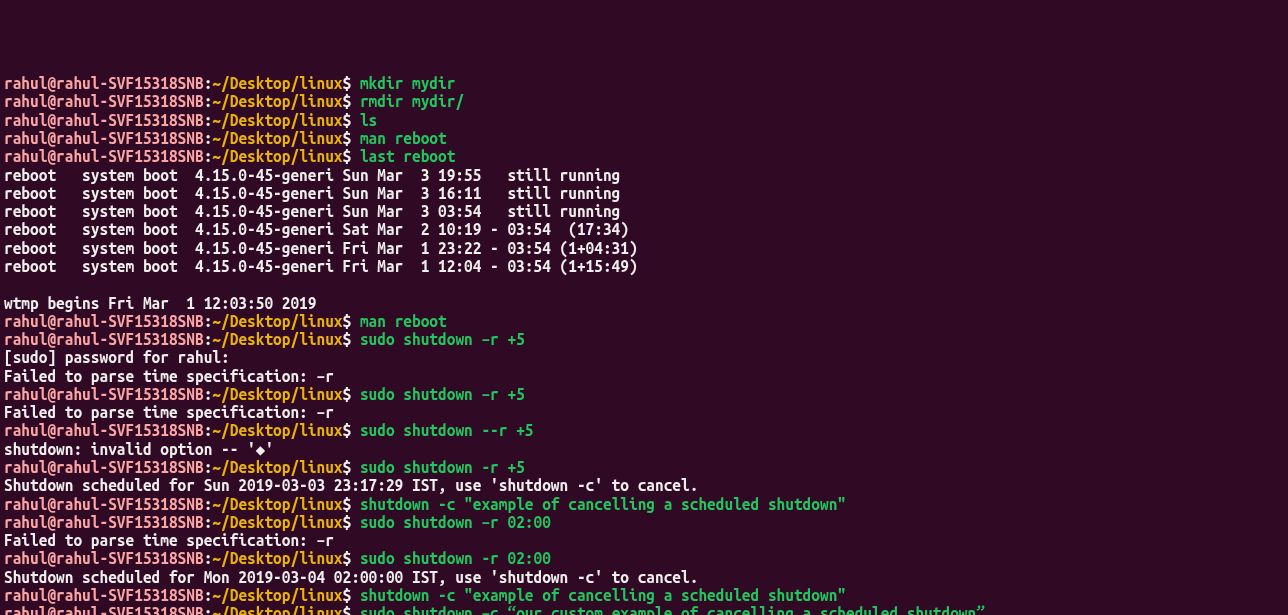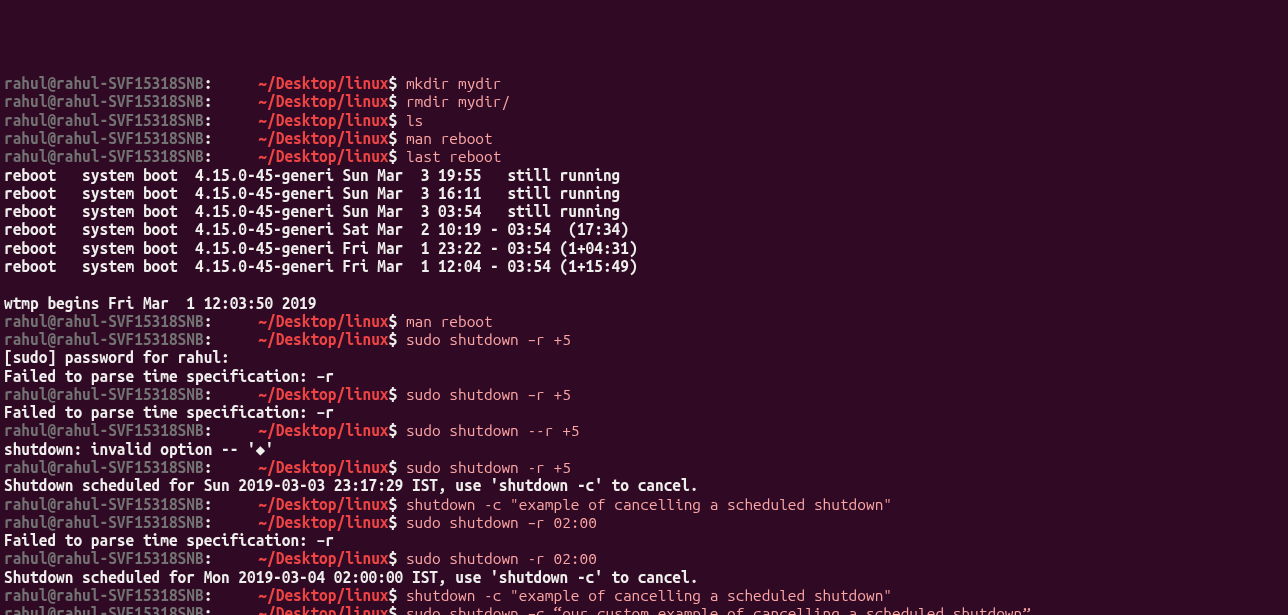--- a/index.html
+++ b/index.html
@@ -9,25 +9,25 @@
       font-family: 'Ubuntu Mono', 'DejaVu Sans Mono', 'Courier New', monospace;
       font-size: 15.5px;
       line-height: 1.18;
       padding: 2px 4px;
       white-space: pre;
       width: 1288px;
       height: 615px;
       overflow: hidden;
       font-weight: bold;
     }
-    .user { color: #737373; }
+    .user { color: #fca5a5; }
     .colon { color: #eeeeec; }
-    .path { color: #ef4444; margin-left: 46px; }
+    .path { color: #eab308; }
     .dollar { color: #eeeeec; }
-    .cmd { color: #fca5a5; font-weight: normal; }
+    .cmd { color: #22c55e; font-weight: bold; }
     .out { color: #eeeeec; font-weight: bold; }
     .line { display: block; }
   </style>
 </head>
 <body>
 
 
 
 <div id="terminal"><div class="line"><span><span class="user">rahul@rahul-SVF15318SNB</span><span class="colon">:</span><span class="path">~/Desktop/linux</span><span class="dollar">$ </span></span><span class="cmd">mkdir mydir</span></div><div class="line"><span><span class="user">rahul@rahul-SVF15318SNB</span><span class="colon">:</span><span class="path">~/Desktop/linux</span><span class="dollar">$ </span></span><span class="cmd">rmdir mydir/</span></div><div class="line"><span><span class="user">rahul@rahul-SVF15318SNB</span><span class="colon">:</span><span class="path">~/Desktop/linux</span><span class="dollar">$ </span></span><span class="cmd">ls</span></div><div class="line"><span><span class="user">rahul@rahul-SVF15318SNB</span><span class="colon">:</span><span class="path">~/Desktop/linux</span><span class="dollar">$ </span></span><span class="cmd">man reboot</span></div><div class="line"><span><span class="user">rahul@rahul-SVF15318SNB</span><span class="colon">:</span><span class="path">~/Desktop/linux</span><span class="dollar">$ </span></span><span class="cmd">last reboot</span></div><div class="line"><span class="out">reboot   system boot  4.15.0-45-generi Sun Mar  3 19:55   still running</span></div><div class="line"><span class="out">reboot   system boot  4.15.0-45-generi Sun Mar  3 16:11   still running</span></div><div class="line"><span class="out">reboot   system boot  4.15.0-45-generi Sun Mar  3 03:54   still running</span></div><div class="line"><span class="out">reboot   system boot  4.15.0-45-generi Sat Mar  2 10:19 - 03:54  (17:34)</span></div><div class="line"><span class="out">reboot   system boot  4.15.0-45-generi Fri Mar  1 23:22 - 03:54 (1+04:31)</span></div><div class="line"><span class="out">reboot   system boot  4.15.0-45-generi Fri Mar  1 12:04 - 03:54 (1+15:49)</span></div><div class="line">&nbsp;</div><div class="line"><span class="out">wtmp begins Fri Mar  1 12:03:50 2019</span></div><div class="line"><span><span class="user">rahul@rahul-SVF15318SNB</span><span class="colon">:</span><span class="path">~/Desktop/linux</span><span class="dollar">$ </span></span><span class="cmd">man reboot</span></div><div class="line"><span><span class="user">rahul@rahul-SVF15318SNB</span><span class="colon">:</span><span class="path">~/Desktop/linux</span><span class="dollar">$ </span></span><span class="cmd">sudo shutdown –r +5</span></div><div class="line"><span class="out">[sudo] password for rahul: </span></div><div class="line"><span class="out">Failed to parse time specification: –r</span></div><div class="line"><span><span class="user">rahul@rahul-SVF15318SNB</span><span class="colon">:</span><span class="path">~/Desktop/linux</span><span class="dollar">$ </span></span><span class="cmd">sudo shutdown –r +5</span></div><div class="line"><span class="out">Failed to parse time specification: –r</span></div><div class="line"><span><span class="user">rahul@rahul-SVF15318SNB</span><span class="colon">:</span><span class="path">~/Desktop/linux</span><span class="dollar">$ </span></span><span class="cmd">sudo shutdown --r +5</span></div><div class="line"><span class="out">shutdown: invalid option -- '◆'</span></div><div class="line"><span><span class="user">rahul@rahul-SVF15318SNB</span><span class="colon">:</span><span class="path">~/Desktop/linux</span><span class="dollar">$ </span></span><span class="cmd">sudo shutdown -r +5</span></div><div class="line"><span class="out">Shutdown scheduled for Sun 2019-03-03 23:17:29 IST, use 'shutdown -c' to cancel.</span></div><div class="line"><span><span class="user">rahul@rahul-SVF15318SNB</span><span class="colon">:</span><span class="path">~/Desktop/linux</span><span class="dollar">$ </span></span><span class="cmd">shutdown -c "example of cancelling a scheduled shutdown"</span></div><div class="line"><span><span class="user">rahul@rahul-SVF15318SNB</span><span class="colon">:</span><span class="path">~/Desktop/linux</span><span class="dollar">$ </span></span><span class="cmd">sudo shutdown –r 02:00</span></div><div class="line"><span class="out">Failed to parse time specification: –r</span></div><div class="line"><span><span class="user">rahul@rahul-SVF15318SNB</span><span class="colon">:</span><span class="path">~/Desktop/linux</span><span class="dollar">$ </span></span><span class="cmd">sudo shutdown -r 02:00</span></div><div class="line"><span class="out">Shutdown scheduled for Mon 2019-03-04 02:00:00 IST, use 'shutdown -c' to cancel.</span></div><div class="line"><span><span class="user">rahul@rahul-SVF15318SNB</span><span class="colon">:</span><span class="path">~/Desktop/linux</span><span class="dollar">$ </span></span><span class="cmd">shutdown -c "example of cancelling a scheduled shutdown"</span></div><div class="line"><span><span class="user">rahul@rahul-SVF15318SNB</span><span class="colon">:</span><span class="path">~/Desktop/linux</span><span class="dollar">$ </span></span><span class="cmd">sudo shutdown –c “our custom example of cancelling a scheduled shutdown”</span></div></div>
 

